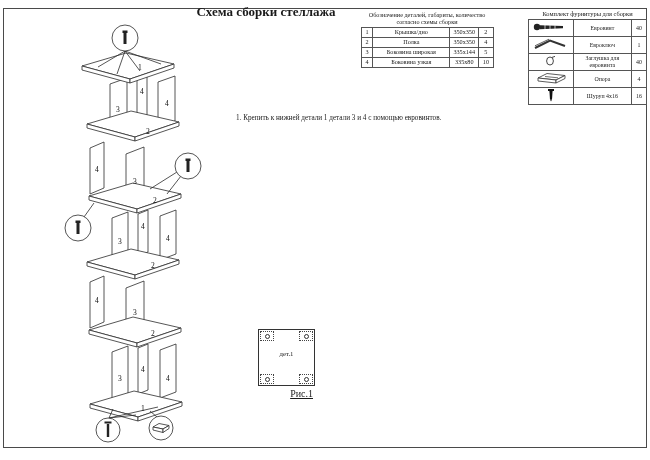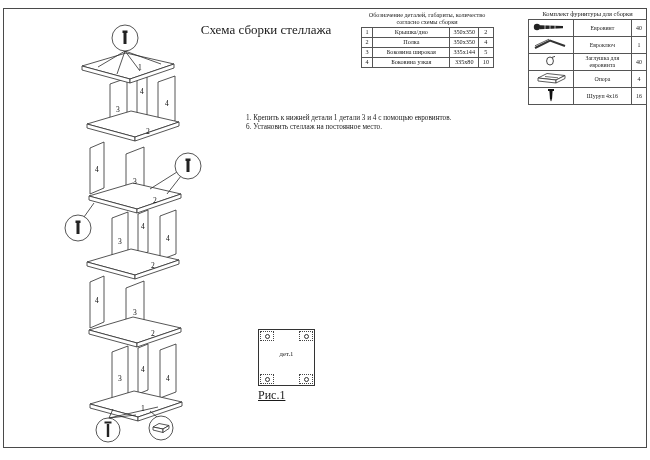--- a/index.html
+++ b/index.html
@@ -1,21 +1,21 @@
 <!DOCTYPE html>
 <html><head>
 <meta charset="utf-8">
 <style>
   html,body{margin:0;padding:0;background:#fff;}
   body{width:650px;height:460px;position:relative;overflow:hidden;
        font-family:"Liberation Serif", serif;color:#1a1a1a;}
   .frame{position:absolute;left:3px;top:8px;width:642px;height:438px;
          border:1px solid #4a4a4a;}
-  .title{position:absolute;left:196px;top:22px;width:140px;text-align:center;
-         font-size:13px;white-space:nowrap;}
+  .title{position:absolute;left:196px;top:4px;width:140px;text-align:center;
+         font-size:13px;white-space:nowrap;font-weight:bold;}
   
   .parts-block{position:absolute;left:357px;top:11px;width:140px;}
   .parts-caption{font-size:6.2px;line-height:7.4px;text-align:center;}
   table{border-collapse:collapse;}
   .parts-table{width:133px;margin:1px auto 0 auto;}
   .parts-table td{border:1px solid #555;font-size:6.2px;line-height:8px;
                   height:9px;padding:0 1px;text-align:center;}
   .parts-table td.c-num{width:10px;}
   .parts-table td.c-name{width:82px;}
   .parts-table td.c-size{width:27px;}
@@ -25,33 +25,33 @@
   .hw-caption{font-size:6.4px;text-align:center;white-space:nowrap;}
   .hw-table{width:119px;margin:2px auto 0 auto;}
   .hw-table td{border:1px solid #555;font-size:5.9px;line-height:6.6px;
                height:16px;padding:0 1px;text-align:center;vertical-align:middle;}
   .hw-table td.c-icon{width:42px;}
   .hw-table td.c-hname{width:60px;}
   .hw-table td.c-hqty{width:13px;}
   
   .instructions{position:absolute;left:236px;top:114px;width:305px;
                 font-size:7.2px;line-height:8.8px;}
-  .instructions div{white-space:nowrap;margin-left:10px;}
+  .instructions div{white-space:nowrap;}
   
   .fig1{position:absolute;left:258px;top:329px;width:55px;height:55px;
         border:1px solid #333;}
   .fig1 .corner{position:absolute;width:12px;height:8px;border:1px dotted #444;}
   .fig1 .corner .dot{position:absolute;left:4px;top:2px;width:3px;height:3px;
         border:1px solid #333;border-radius:50%;}
   .fig1 .tl{left:1px;top:1px;} .fig1 .tr{right:1px;top:1px;}
   .fig1 .bl{left:1px;bottom:1px;} .fig1 .br{right:1px;bottom:1px;}
   .fig1 .lbl{position:absolute;left:0;top:20px;width:100%;text-align:center;
         font-size:6.8px;}
   .fig1-caption{position:absolute;left:258px;top:388px;width:55px;
-        text-align:left;font-size:12px;text-decoration:underline;}
+        text-align:right;font-size:10px;text-decoration:underline;}
   
   .diagram{position:absolute;left:0;top:0;}
   .diagram path,.diagram line,.diagram circle,.diagram polyline
       {stroke:#2b2b2b;stroke-width:0.8;fill:none;}
   .diagram .face{fill:#ffffff;}
   .diagram .dark{fill:#222;stroke:none;}
   .diagram text{font-family:"Liberation Serif",serif;font-size:7.6px;
       fill:#111;stroke:none;text-anchor:middle;}
 </style>
 </head>
@@ -306,21 +306,20 @@
       </td>
       <td class="c-hname">Шуруп 4x16</td>
       <td class="c-hqty">16</td>
     </tr>
   </tbody>
     </table>
 </div>
 
 <div class="instructions">
   <div>1. Крепить к нижней детали 1 детали 3 и 4 с помощью евровинтов.</div>
-  <div>6. Установить стеллаж на постоянное место.</div>
 </div>
 
 <div class="fig1">
   <div class="corner tl">
       <div class="dot"></div>
     </div>
   <div class="corner tr">
       <div class="dot"></div>
     </div>
   <div class="corner bl">

